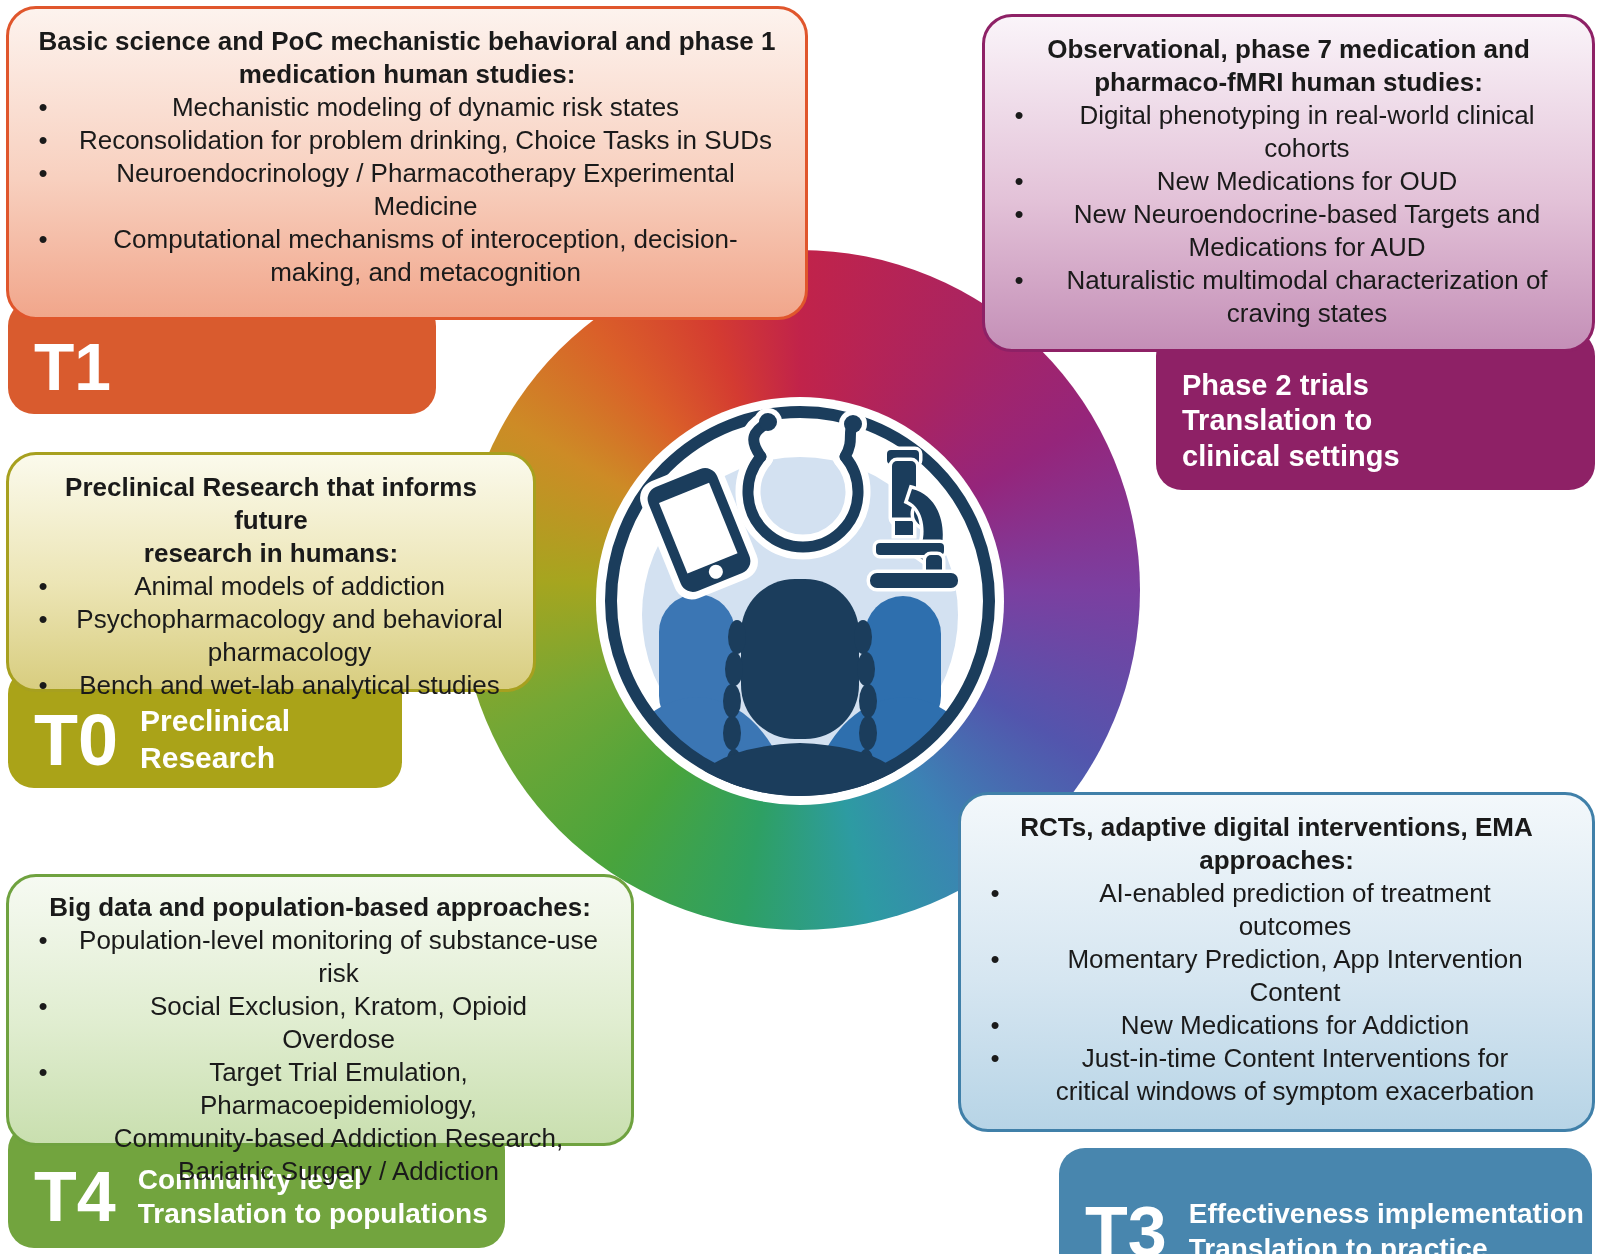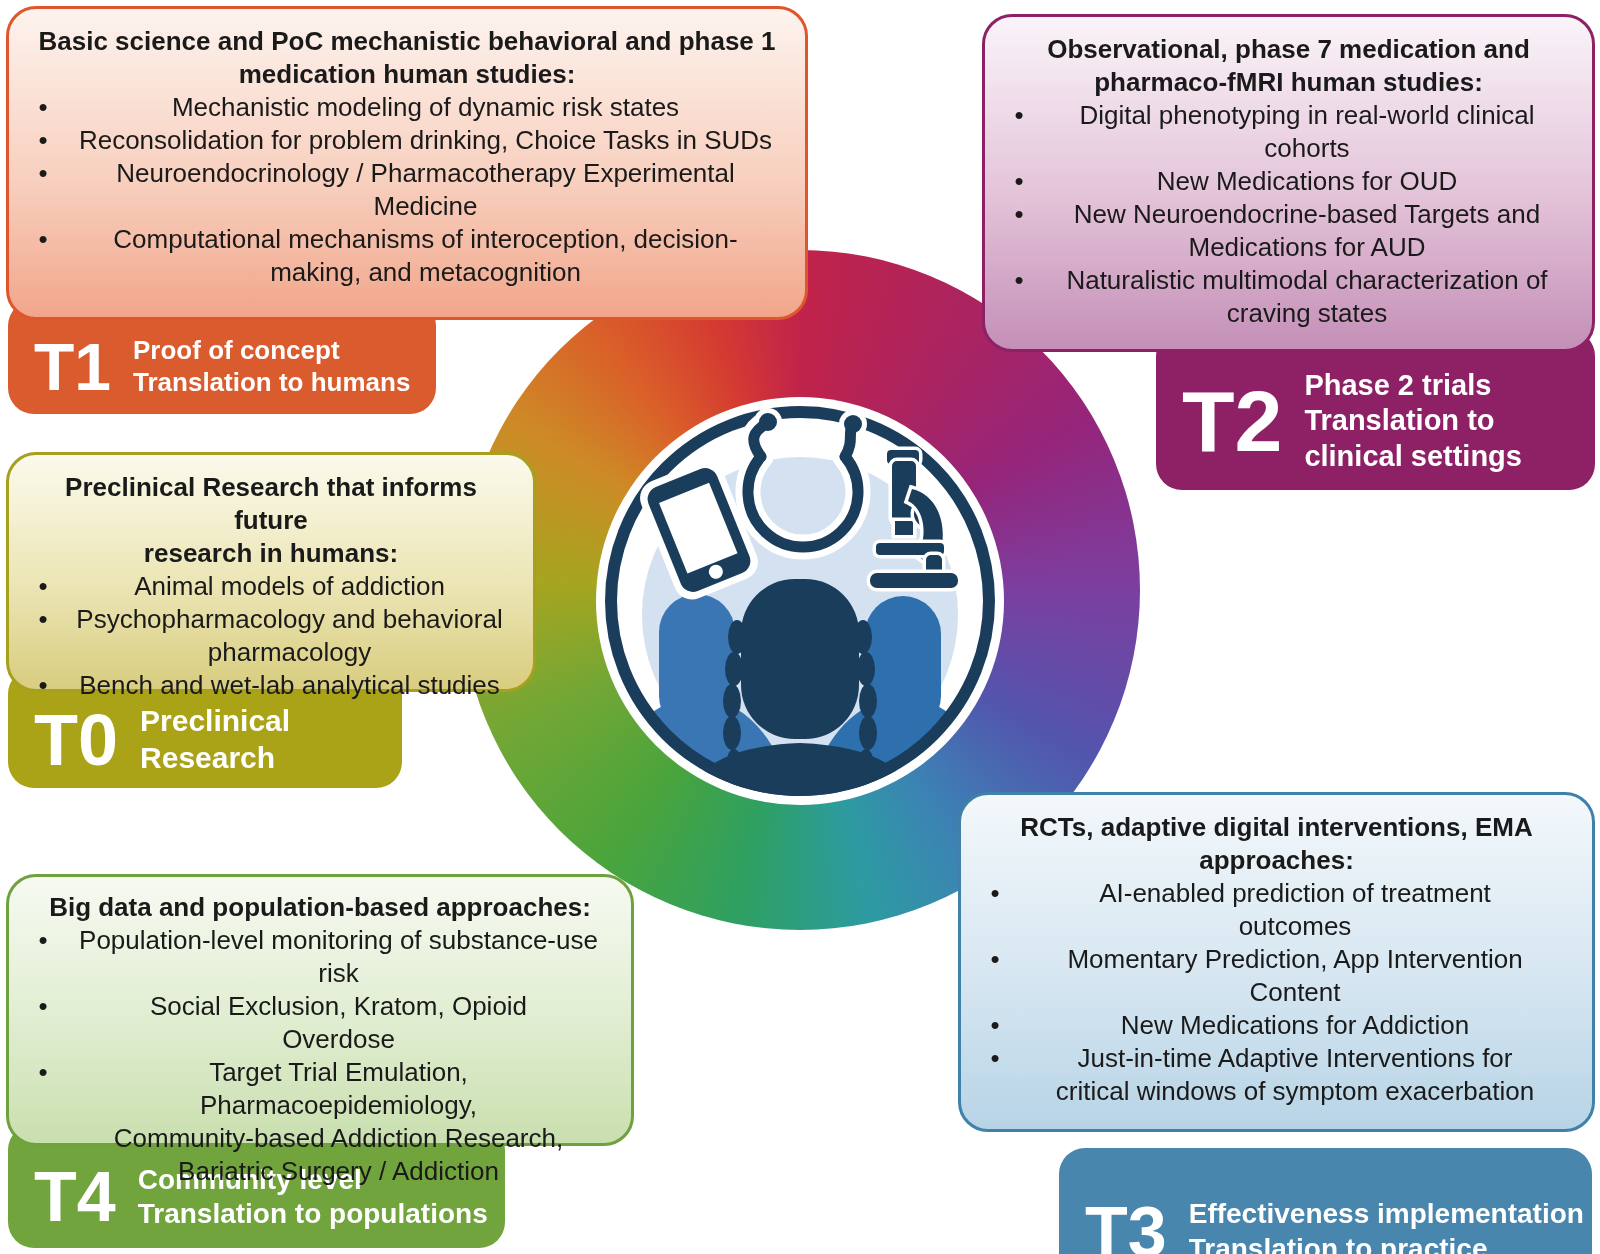--- a/index.html
+++ b/index.html
@@ -168,22 +168,20 @@
 Medicine</span>
         </div>
       <div class="bullet">
           <span class="dot">•</span>
           <span class="btext">Computational mechanisms of interoception, decision-
 making, and metacognition</span>
         </div>
     </div>
     <div class="tag">
       <span class="code">T1</span>
-      <span class="tagtext">Proof of concept
-Translation to humans</span>
     </div>
   </section>
 
   <section class="panel t2">
     <div class="content">
       <div class="hdr">Observational, phase 7 medication and
 pharmaco-fMRI human studies:</div>
       <div class="bullet">
           <span class="dot">•</span>
           <span class="btext">Digital phenotyping in real-world clinical
@@ -198,21 +196,20 @@
           <span class="btext">New Neuroendocrine-based Targets and
 Medications for AUD</span>
         </div>
       <div class="bullet">
           <span class="dot">•</span>
           <span class="btext">Naturalistic multimodal characterization of
 craving states</span>
         </div>
     </div>
     <div class="tag">
-      <span class="code">T2</span>
       <span class="tagtext">Phase 2 trials
 Translation to
 clinical settings</span>
     </div>
   </section>
 
   <section class="panel t0">
     <div class="content">
       <div class="hdr">Preclinical Research that informs future
 research in humans:</div>
@@ -276,21 +273,21 @@
           <span class="dot">•</span>
           <span class="btext">Momentary Prediction, App Intervention
 Content</span>
         </div>
       <div class="bullet">
           <span class="dot">•</span>
           <span class="btext">New Medications for Addiction</span>
         </div>
       <div class="bullet">
           <span class="dot">•</span>
-          <span class="btext">Just-in-time Adaptive Interventions for
+          <span class="btext">Just-in-time Content Interventions for
 critical windows of symptom exacerbation</span>
         </div>
     </div>
     <div class="tag">
       <span class="code">T3</span>
       <span class="tagtext">Effectiveness implementation
 Translation to practice</span>
     </div>
   </section>
 

